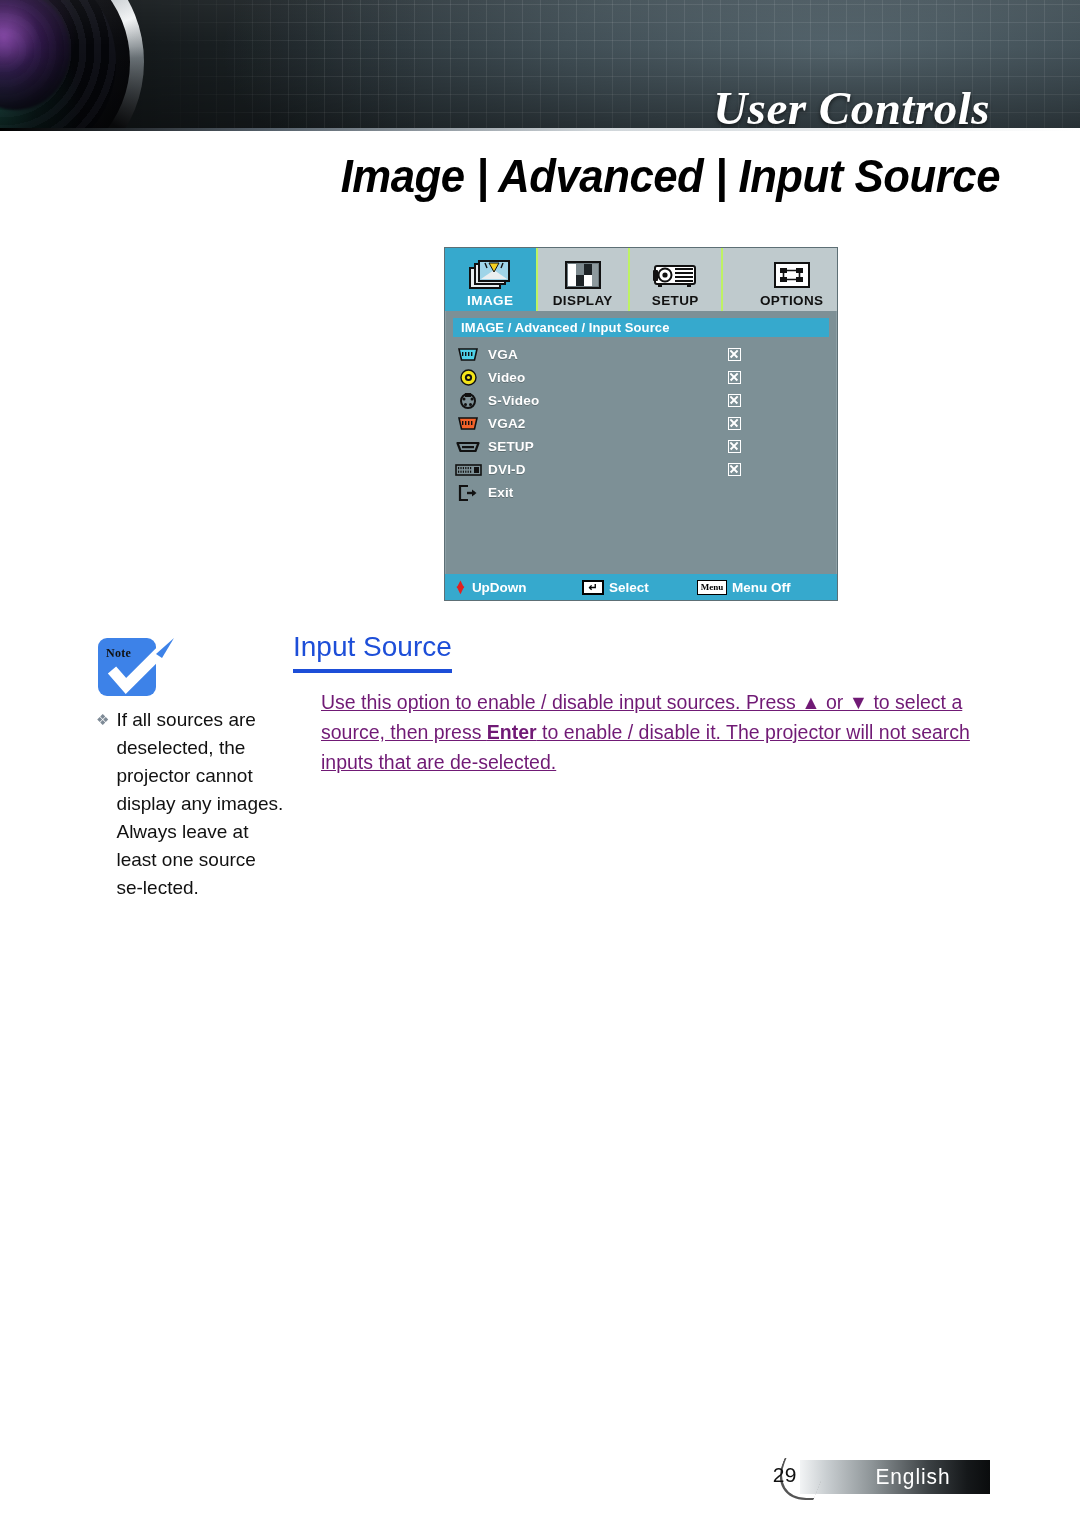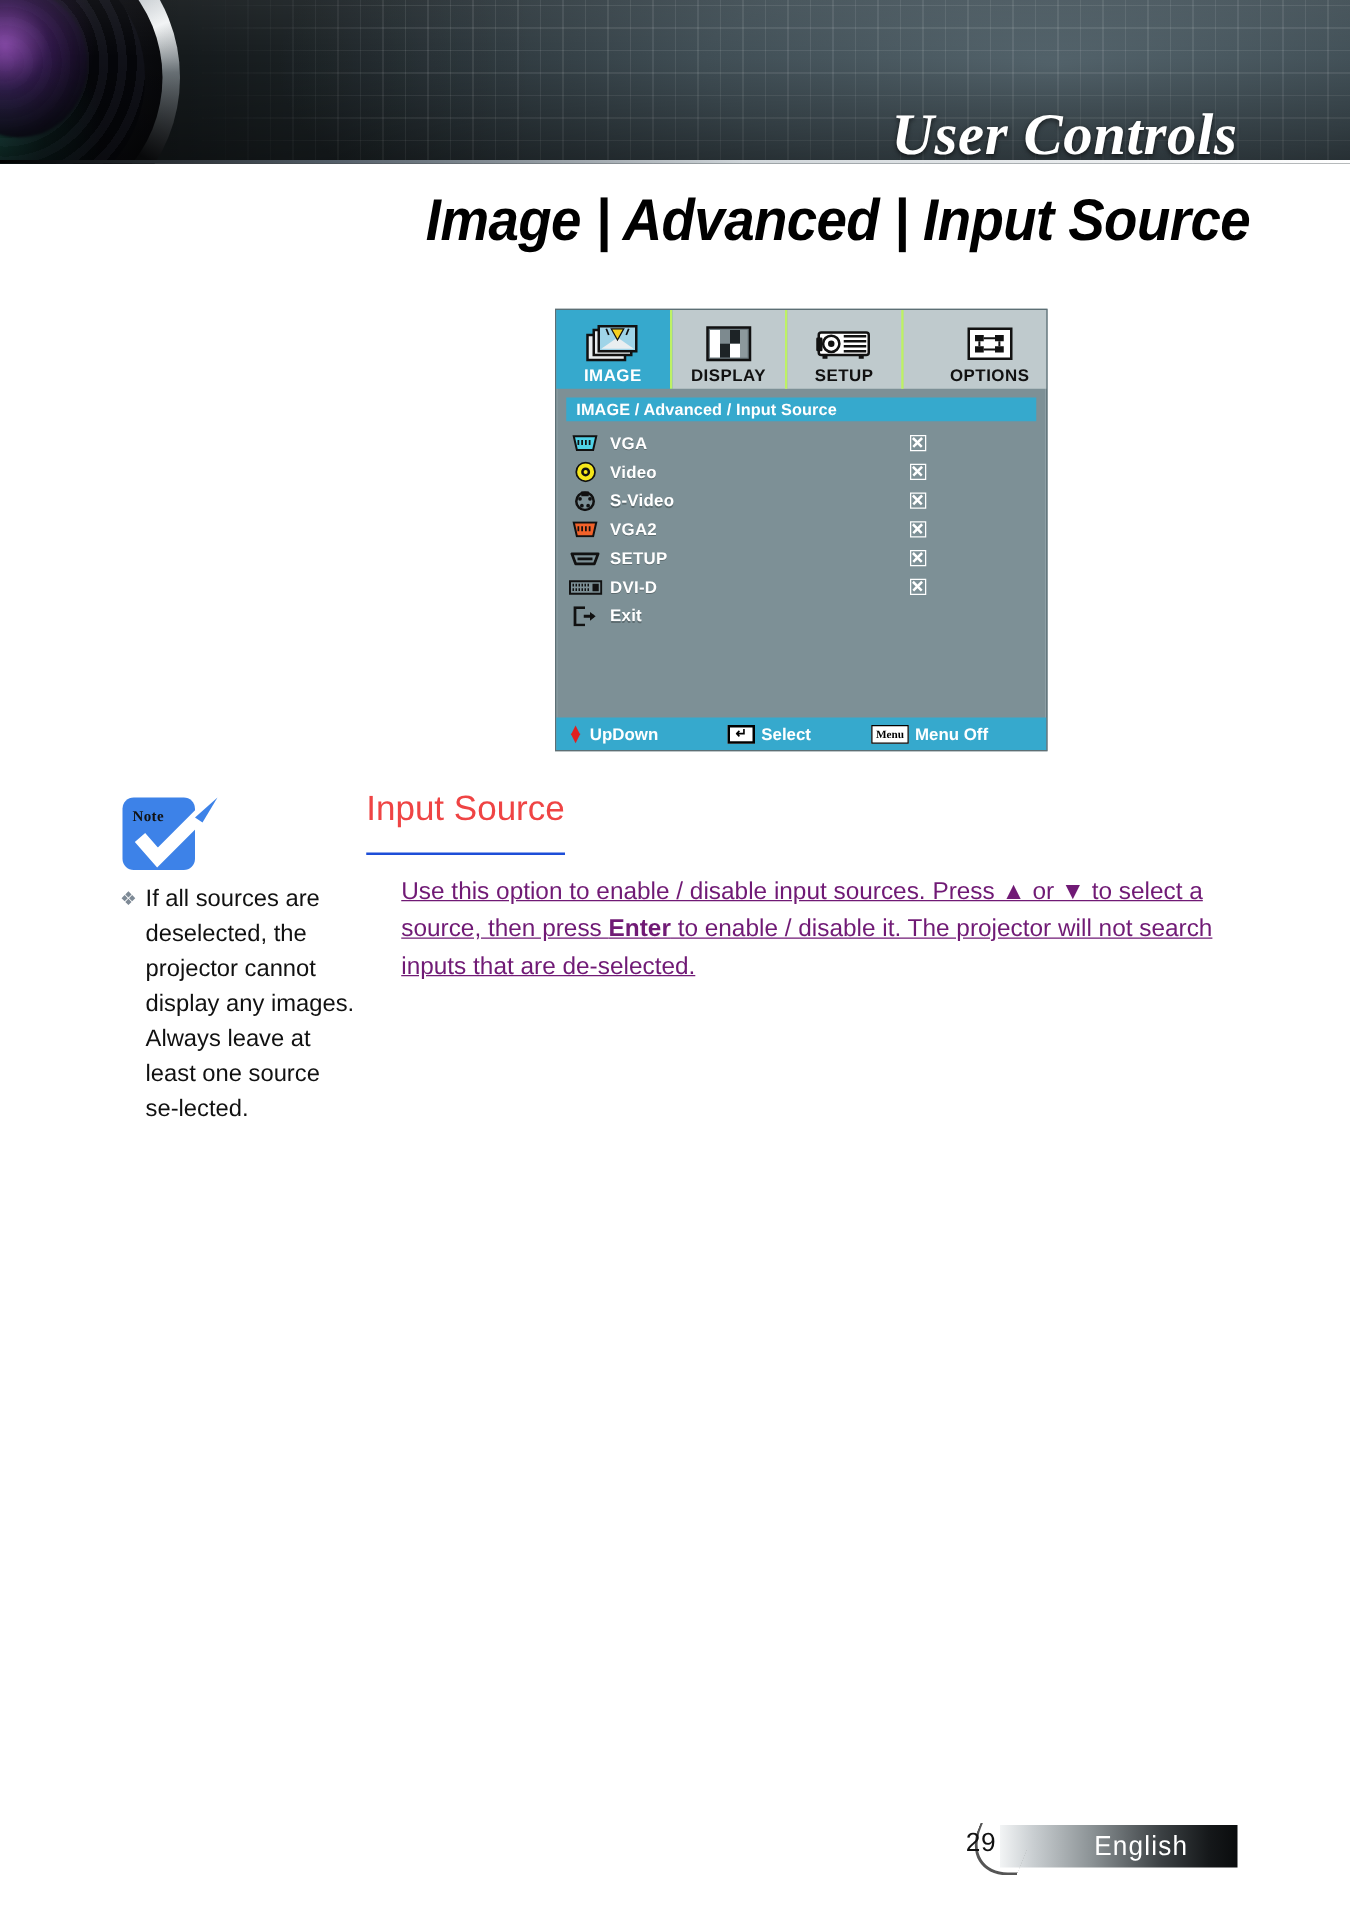--- a/index.html
+++ b/index.html
@@ -164,22 +164,22 @@
   }
   #note-text {
     margin-top:6px; font-size:19px; line-height:28px; color:#111;
     display:flex; gap:7px;
   }
   #note-bullet { color:#7e8a96; font-size:15px; line-height:28px; }
 
   
   #main-section { position:absolute; left:293px; top:630px; width:690px; }
   #section-heading {
-    font-size:28px; color:#ef4444; display:inline-block;
-    border-bottom:2px solid #1d4ed8; padding-bottom:19px; line-height:33px;
+    font-size:28px; color:#1d4ed8; display:inline-block;
+    border-bottom:4px solid #1d4ed8; padding-bottom:6px; line-height:33px;
   }
   #section-body {
     margin-top:14px; margin-left:28px;
     font-size:19.5px; line-height:30px; color:#701a75; width:650px;text-decoration:underline;
   }
   #section-body b { font-weight:bold; }
 
   
   #footer { position:absolute; left:0; bottom:38px; width:1080px; height:34px; }
   #footer-bar {

